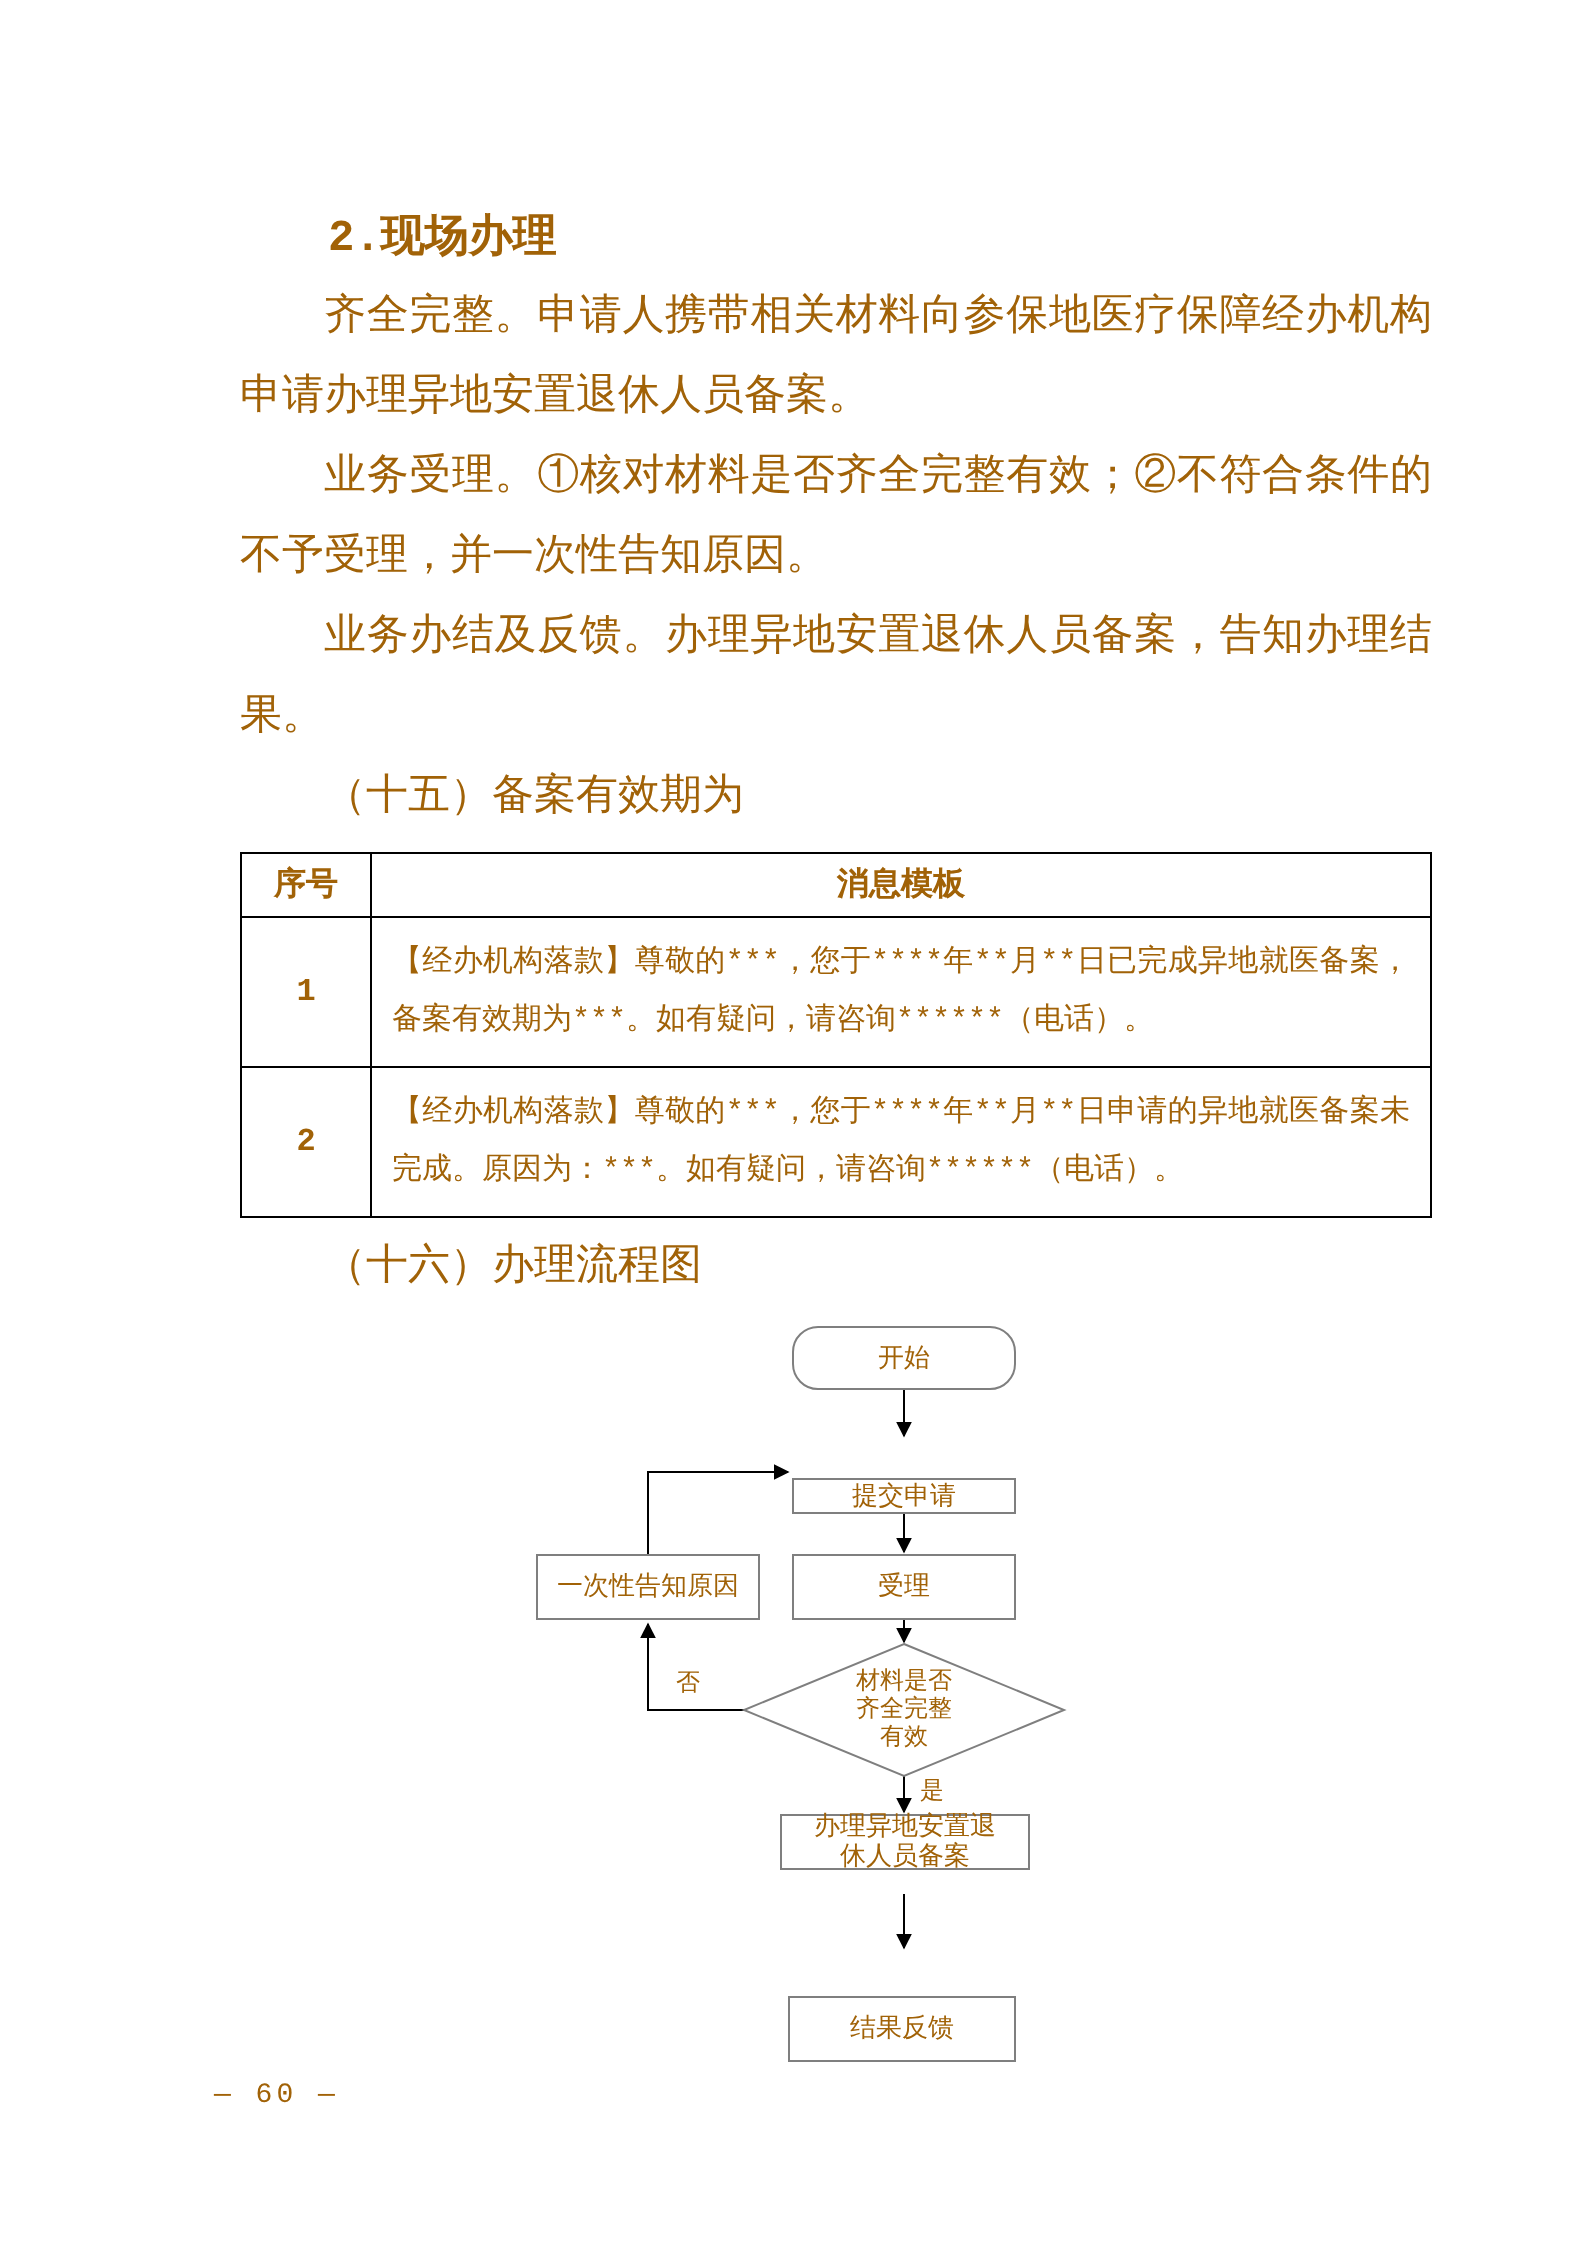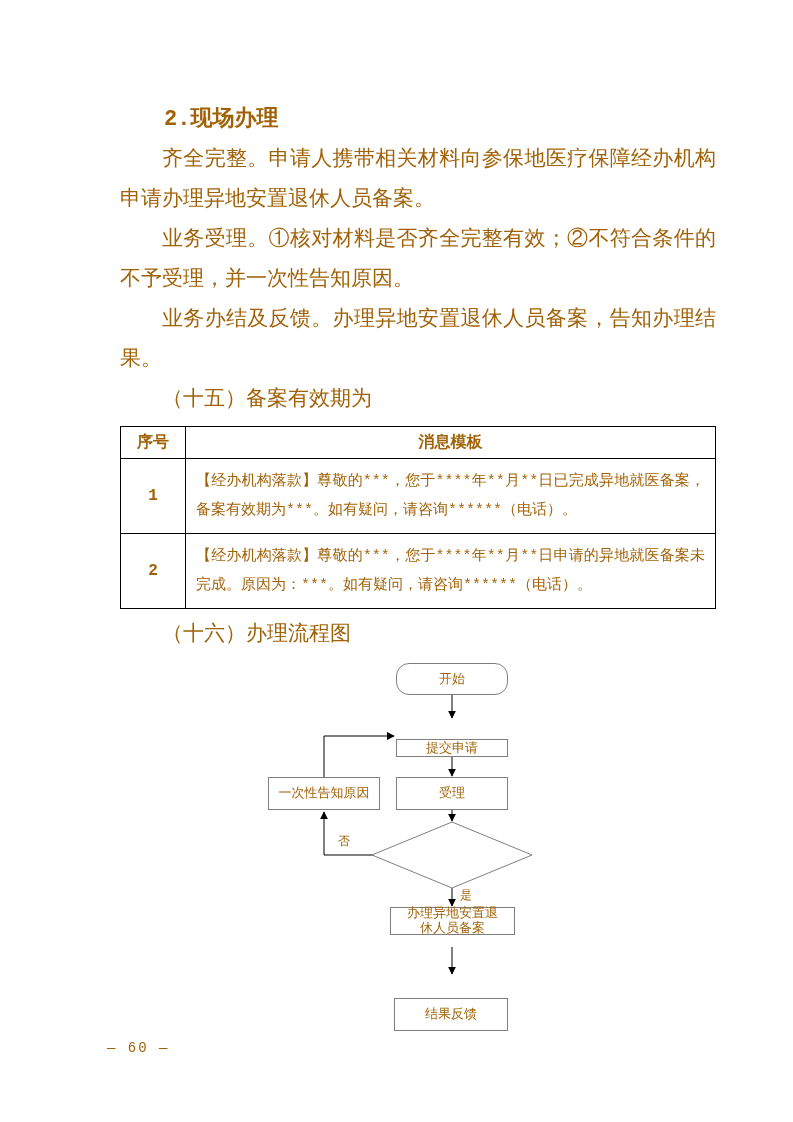--- a/index.html
+++ b/index.html
@@ -161,20 +161,23 @@
         <path d="M332 288 V315" stroke="#000" stroke-width="1" fill="none" marker-end="url(#arw)"></path>
         <path d="M254 196 H204 V153" stroke="#000" stroke-width="1" fill="none" marker-end="url(#arw)"></path>
         <path d="M204 118 V77 H274" stroke="#000" stroke-width="1" fill="none" marker-end="url(#arw)"></path>
         <polygon points="332,163 412,196 332,229 252,196" fill="#fff" stroke="#7f7f7f" stroke-width="1"></polygon>
       </svg>
 
       <div class="fnode rounded" style="left:276px; top:4px; width:112px; height:32px;">开始</div>
       <div class="fnode" style="left:276px; top:60px; width:112px; height:18px;margin-top:20px;">提交申请</div>
       <div class="fnode" style="left:276px; top:118px; width:112px; height:33px;">受理</div>
       <div class="fnode" style="left:148px; top:118px; width:112px; height:33px;">一次性告知原因</div>
+      <div class="diamond-text">材料是否
+齐全完整
+有效</div>
       <div class="fnode" style="left:270px; top:248px; width:125px; height:28px;">办理异地安置退
 休人员备案</div>
       <div class="fnode" style="left:274px; top:316px; width:114px; height:33px;margin-top:23px;">结果反馈</div>
 
       <span class="edge-label" style="left:338px; top:228px;">是</span>
       <span class="edge-label" style="left:216px; top:174px;">否</span>
     </div>
 
   </div>
 

